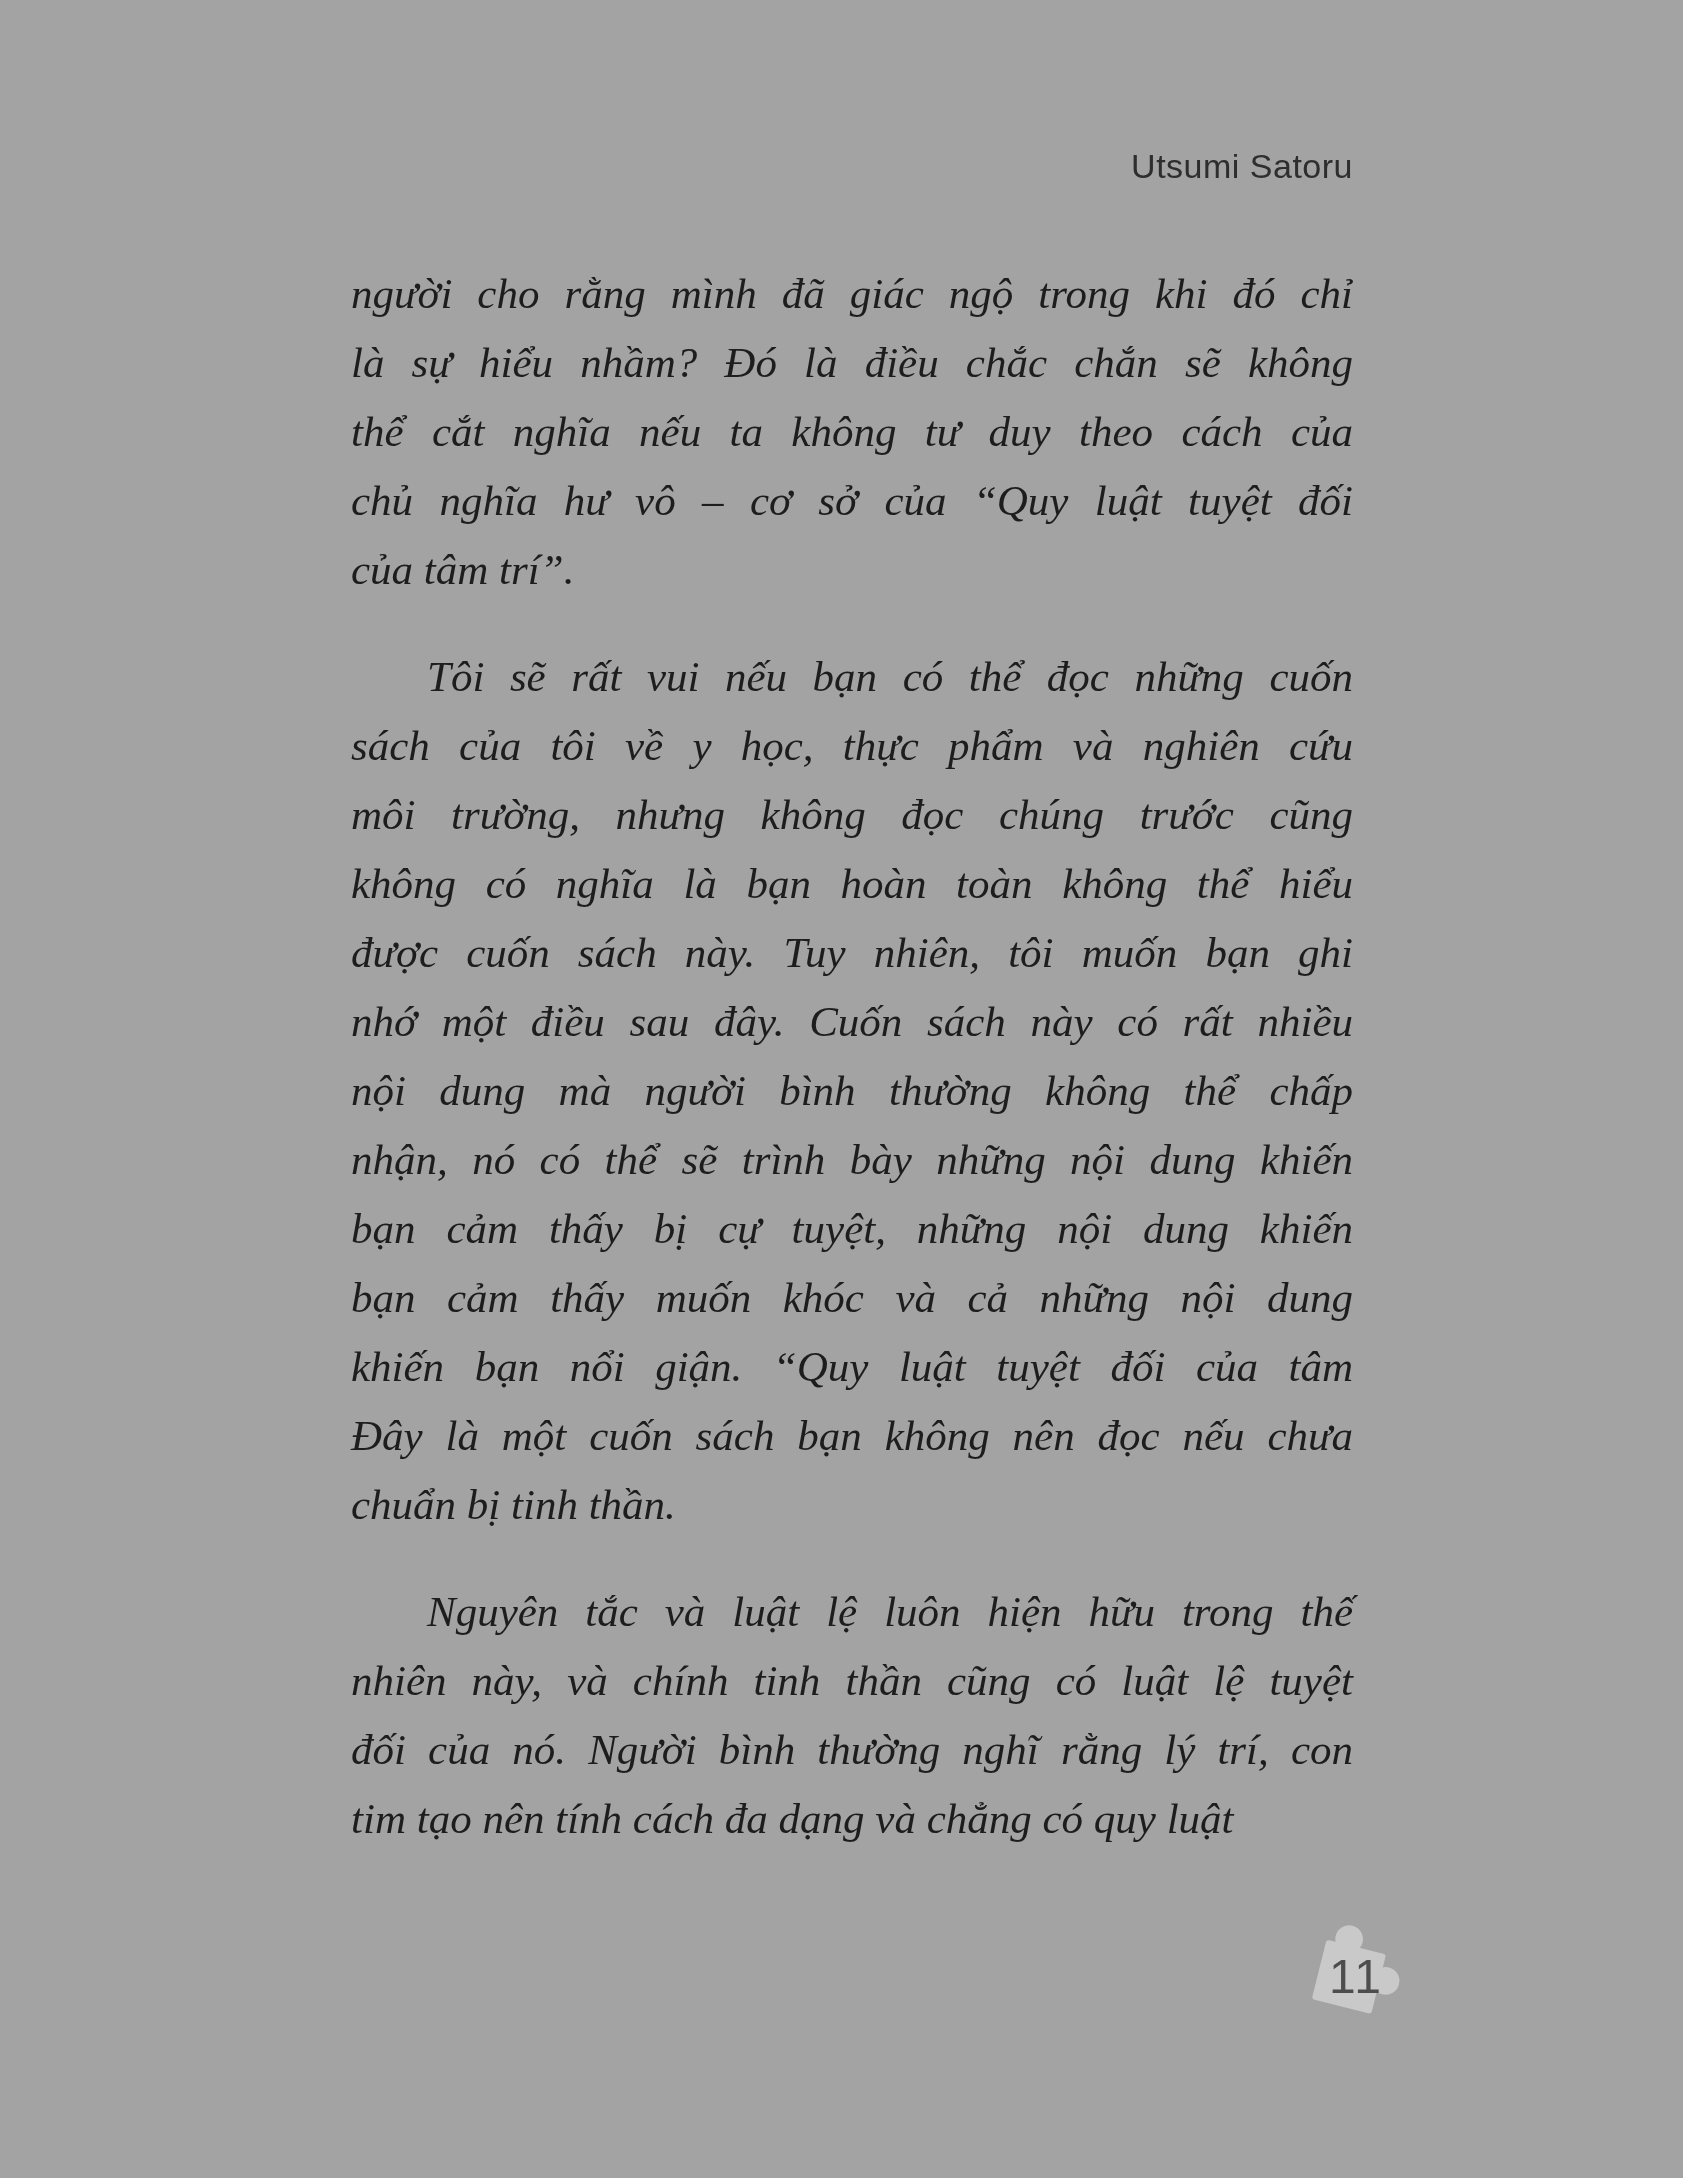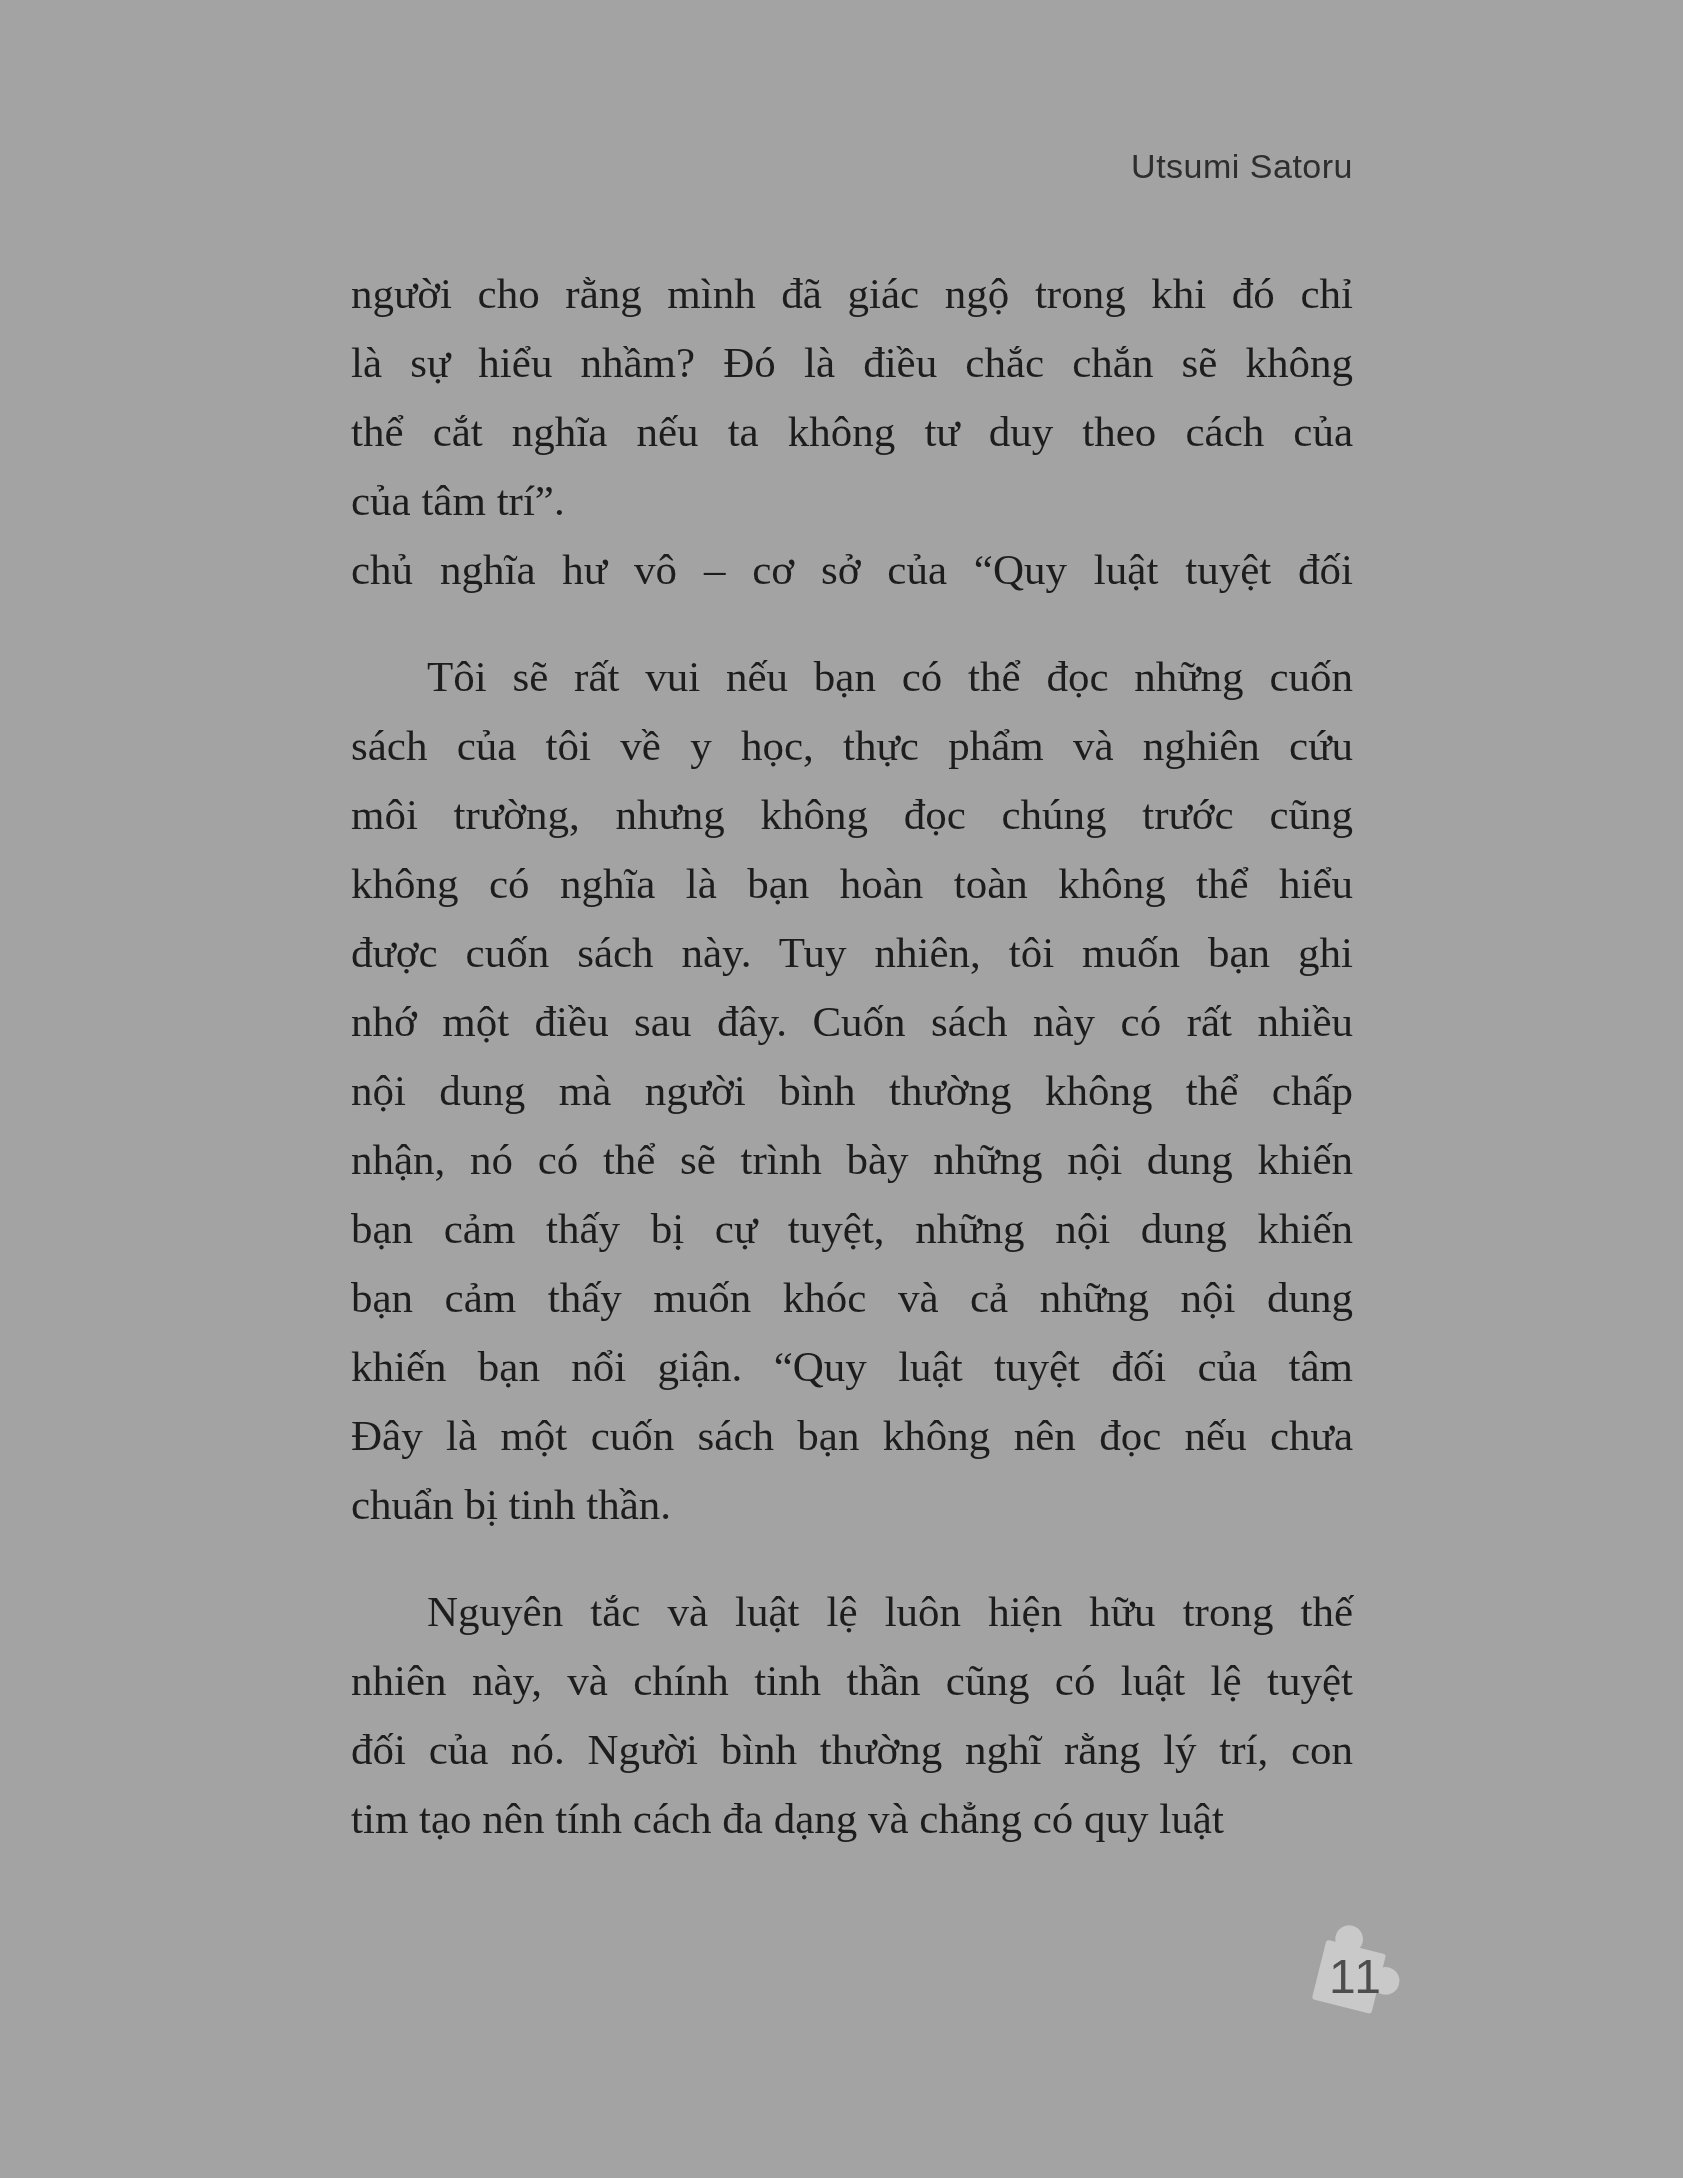--- a/index.html
+++ b/index.html
@@ -27,20 +27,21 @@
     color: #2e2e2e;
     letter-spacing: 0.5px;
   }
   .body-text {
     position: absolute;
     left: 351px;
     top: 259px;
     width: 1002px;
     color: #1d1d1d;
     font-size: 43px;
+    font-style: italic;
   }
   .para { margin: 0; }
   .para + .para { margin-top: 38px; }
   .line {
     height: 69px;
     line-height: 69px;
     text-align: justify;
     text-align-last: justify;
     white-space: normal;
   }
@@ -80,22 +81,22 @@
 
 <div class="page">
 
   <div class="running-head">Utsumi Satoru</div>
 
   <div class="body-text" id="body-text">
       <div class="para">
         <div class="line">người cho rằng mình đã giác ngộ trong khi đó chỉ</div>
         <div class="line">là sự hiểu nhầm? Đó là điều chắc chắn sẽ không</div>
         <div class="line">thể cắt nghĩa nếu ta không tư duy theo cách của</div>
+        <div class="line">chủ nghĩa hư vô – cơ sở của “Quy luật tuyệt đối</div>
         <div class="line last">của tâm trí”.</div>
-        <div class="line">chủ nghĩa hư vô – cơ sở của “Quy luật tuyệt đối</div>
       </div>
       <div class="para indent">
         <div class="line">Tôi sẽ rất vui nếu bạn có thể đọc những cuốn</div>
         <div class="line">sách của tôi về y học, thực phẩm và nghiên cứu</div>
         <div class="line">môi trường, nhưng không đọc chúng trước cũng</div>
         <div class="line">không có nghĩa là bạn hoàn toàn không thể hiểu</div>
         <div class="line">được cuốn sách này. Tuy nhiên, tôi muốn bạn ghi</div>
         <div class="line">nhớ một điều sau đây. Cuốn sách này có rất nhiều</div>
         <div class="line">nội dung mà người bình thường không thể chấp</div>
         <div class="line">nhận, nó có thể sẽ trình bày những nội dung khiến</div>

